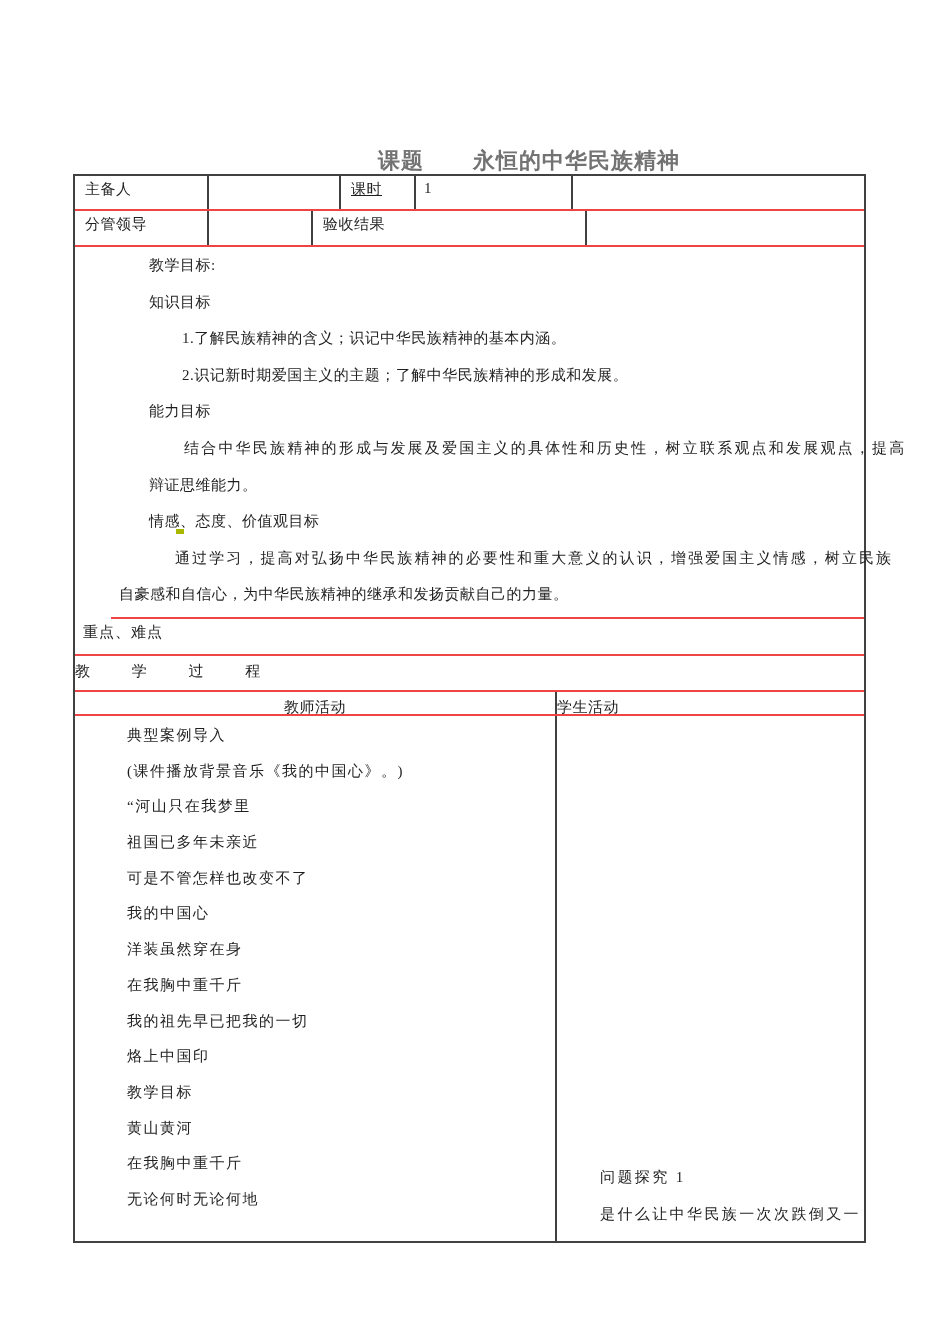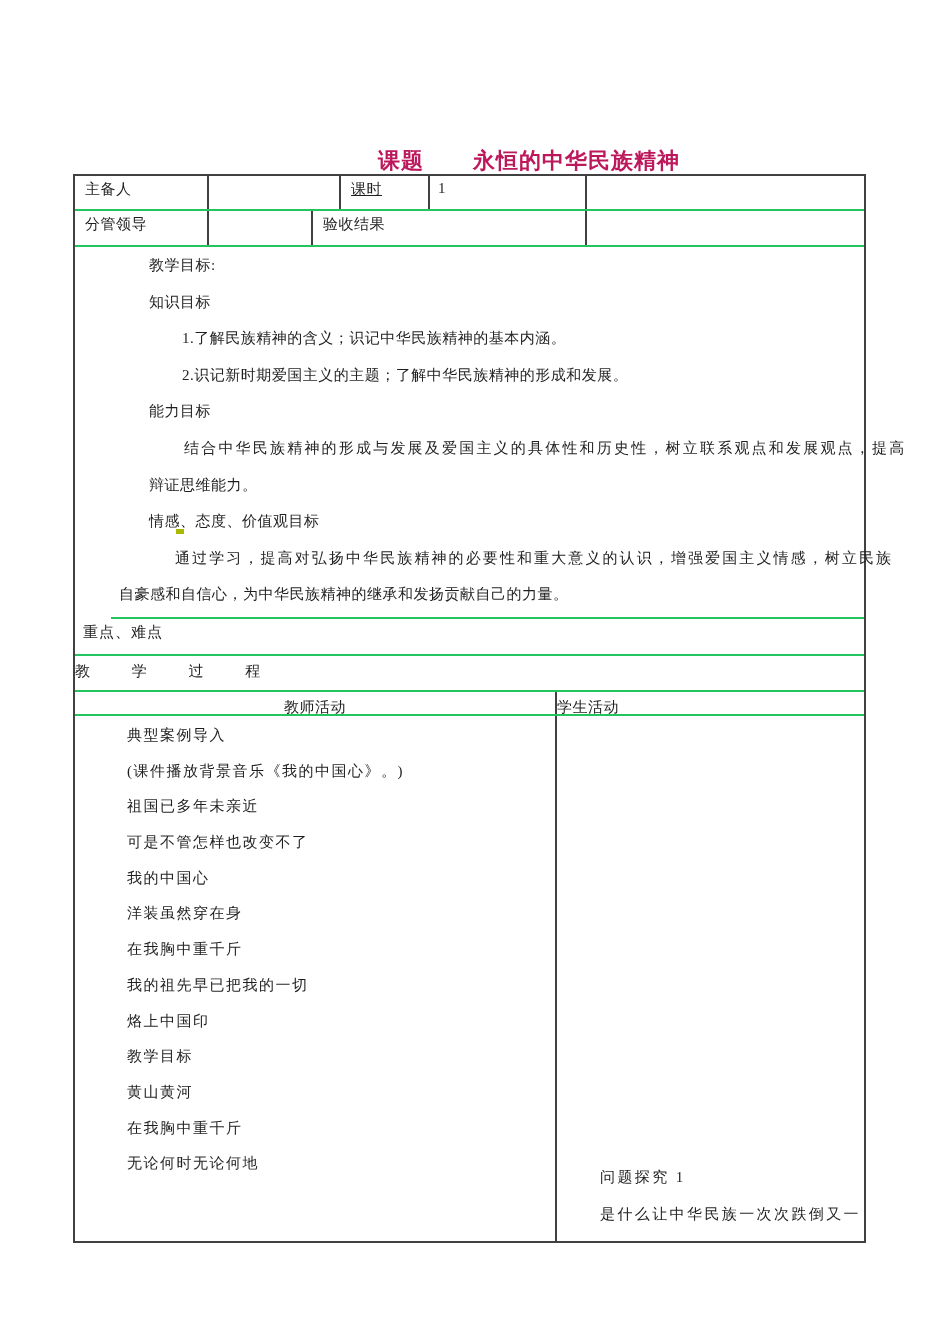--- a/index.html
+++ b/index.html
@@ -24,34 +24,34 @@
   .doc-title .title-gap{display:inline-block;width:49px;}
   
   .doc-table{
     position:absolute;left:73px;top:174px;
     width:793px;height:1069px;
     border:2px solid #414141;
     box-sizing:border-box;
     display:flex;flex-direction:column;
     font-size:15px;letter-spacing:1px;
   }
-  .t-row{display:flex;flex-direction:row;border-bottom:2px solid #22c55e;box-sizing:border-box;}
+  .t-row{display:flex;flex-direction:row;border-bottom:2px solid #ef4444;box-sizing:border-box;}
   .t-row:last-child{border-bottom:none;flex:1;}
   .t-cell{border-right:2px solid #414141;box-sizing:border-box;padding:4px 0 0 10px;letter-spacing:0.5px;}
   .t-cell:last-child{border-right:none;}
   .row-a{height:35px;}
   .row-b{height:36px;}
   .row-c{height:372px;margin-left:36px;}
   .row-d{height:37px;}
   .row-e{height:36px;}
   .row-f{height:24px;}
   
   .row-a .c1{width:134px;}
   .row-a .c2{width:132px;}
-  .row-a .c3{width:89px;text-decoration:underline;}
+  .row-a .c3{width:75px;text-decoration:underline;}
   .row-a .c4{width:157px;padding-left:8px;}
   .row-a .c5{flex:1;}
   
   .row-b .c1{width:134px;}
   .row-b .c2{width:104px;}
   .row-b .c3{width:274px;}
   .row-b .c4{flex:1;}
   
   .goals-cell{position:relative;padding:0;width:100%;}
   .goal-line{line-height:36.6px;height:36.6px;white-space:pre;}
@@ -72,21 +72,21 @@
   .row-g .c2{flex:1;display:flex;flex-direction:column;justify-content:flex-end;
              padding:0 0 8px 43px;letter-spacing:2.4px;}
   .lyric-line{line-height:35.7px;height:35.7px;padding-left:52px;letter-spacing:1.5px;white-space:pre;}
   .student-line{line-height:37px;height:37px;white-space:pre;}
 </style>
 </head>
 <body>
 
 <div class="page">
 
-  <div class="doc-title" style="color: #be185d;">
+  <div class="doc-title" style="color: #737373;">
     <span>课题</span><span class="title-underlined"><span class="title-gap"></span><span>永恒的中华民族精神</span></span>
   </div>
 
   <div class="doc-table">
 
     <div class="t-row row-a">
       <div class="t-cell c1">主备人</div>
       <div class="t-cell c2"></div>
       <div class="t-cell c3">课时</div>
       <div class="t-cell c4">1</div>
@@ -124,20 +124,21 @@
     <div class="t-row row-f">
       <div class="t-cell c1">教师活动</div>
       <div class="t-cell c2">学生活动</div>
     </div>
 
     <div class="t-row row-g">
       <div class="t-cell c1">
 
       <div class="lyric-line">典型案例导入</div>
           <div class="lyric-line">(课件播放背景音乐《我的中国心》。)</div>
+          <div class="lyric-line">“河山只在我梦里</div>
           <div class="lyric-line">祖国已多年未亲近</div>
           <div class="lyric-line">可是不管怎样也改变不了</div>
           <div class="lyric-line">我的中国心</div>
           <div class="lyric-line">洋装虽然穿在身</div>
           <div class="lyric-line">在我胸中重千斤</div>
           <div class="lyric-line">我的祖先早已把我的一切</div>
           <div class="lyric-line">烙上中国印</div>
           <div class="lyric-line">教学目标</div>
           <div class="lyric-line">黄山黄河</div>
           <div class="lyric-line">在我胸中重千斤</div>

